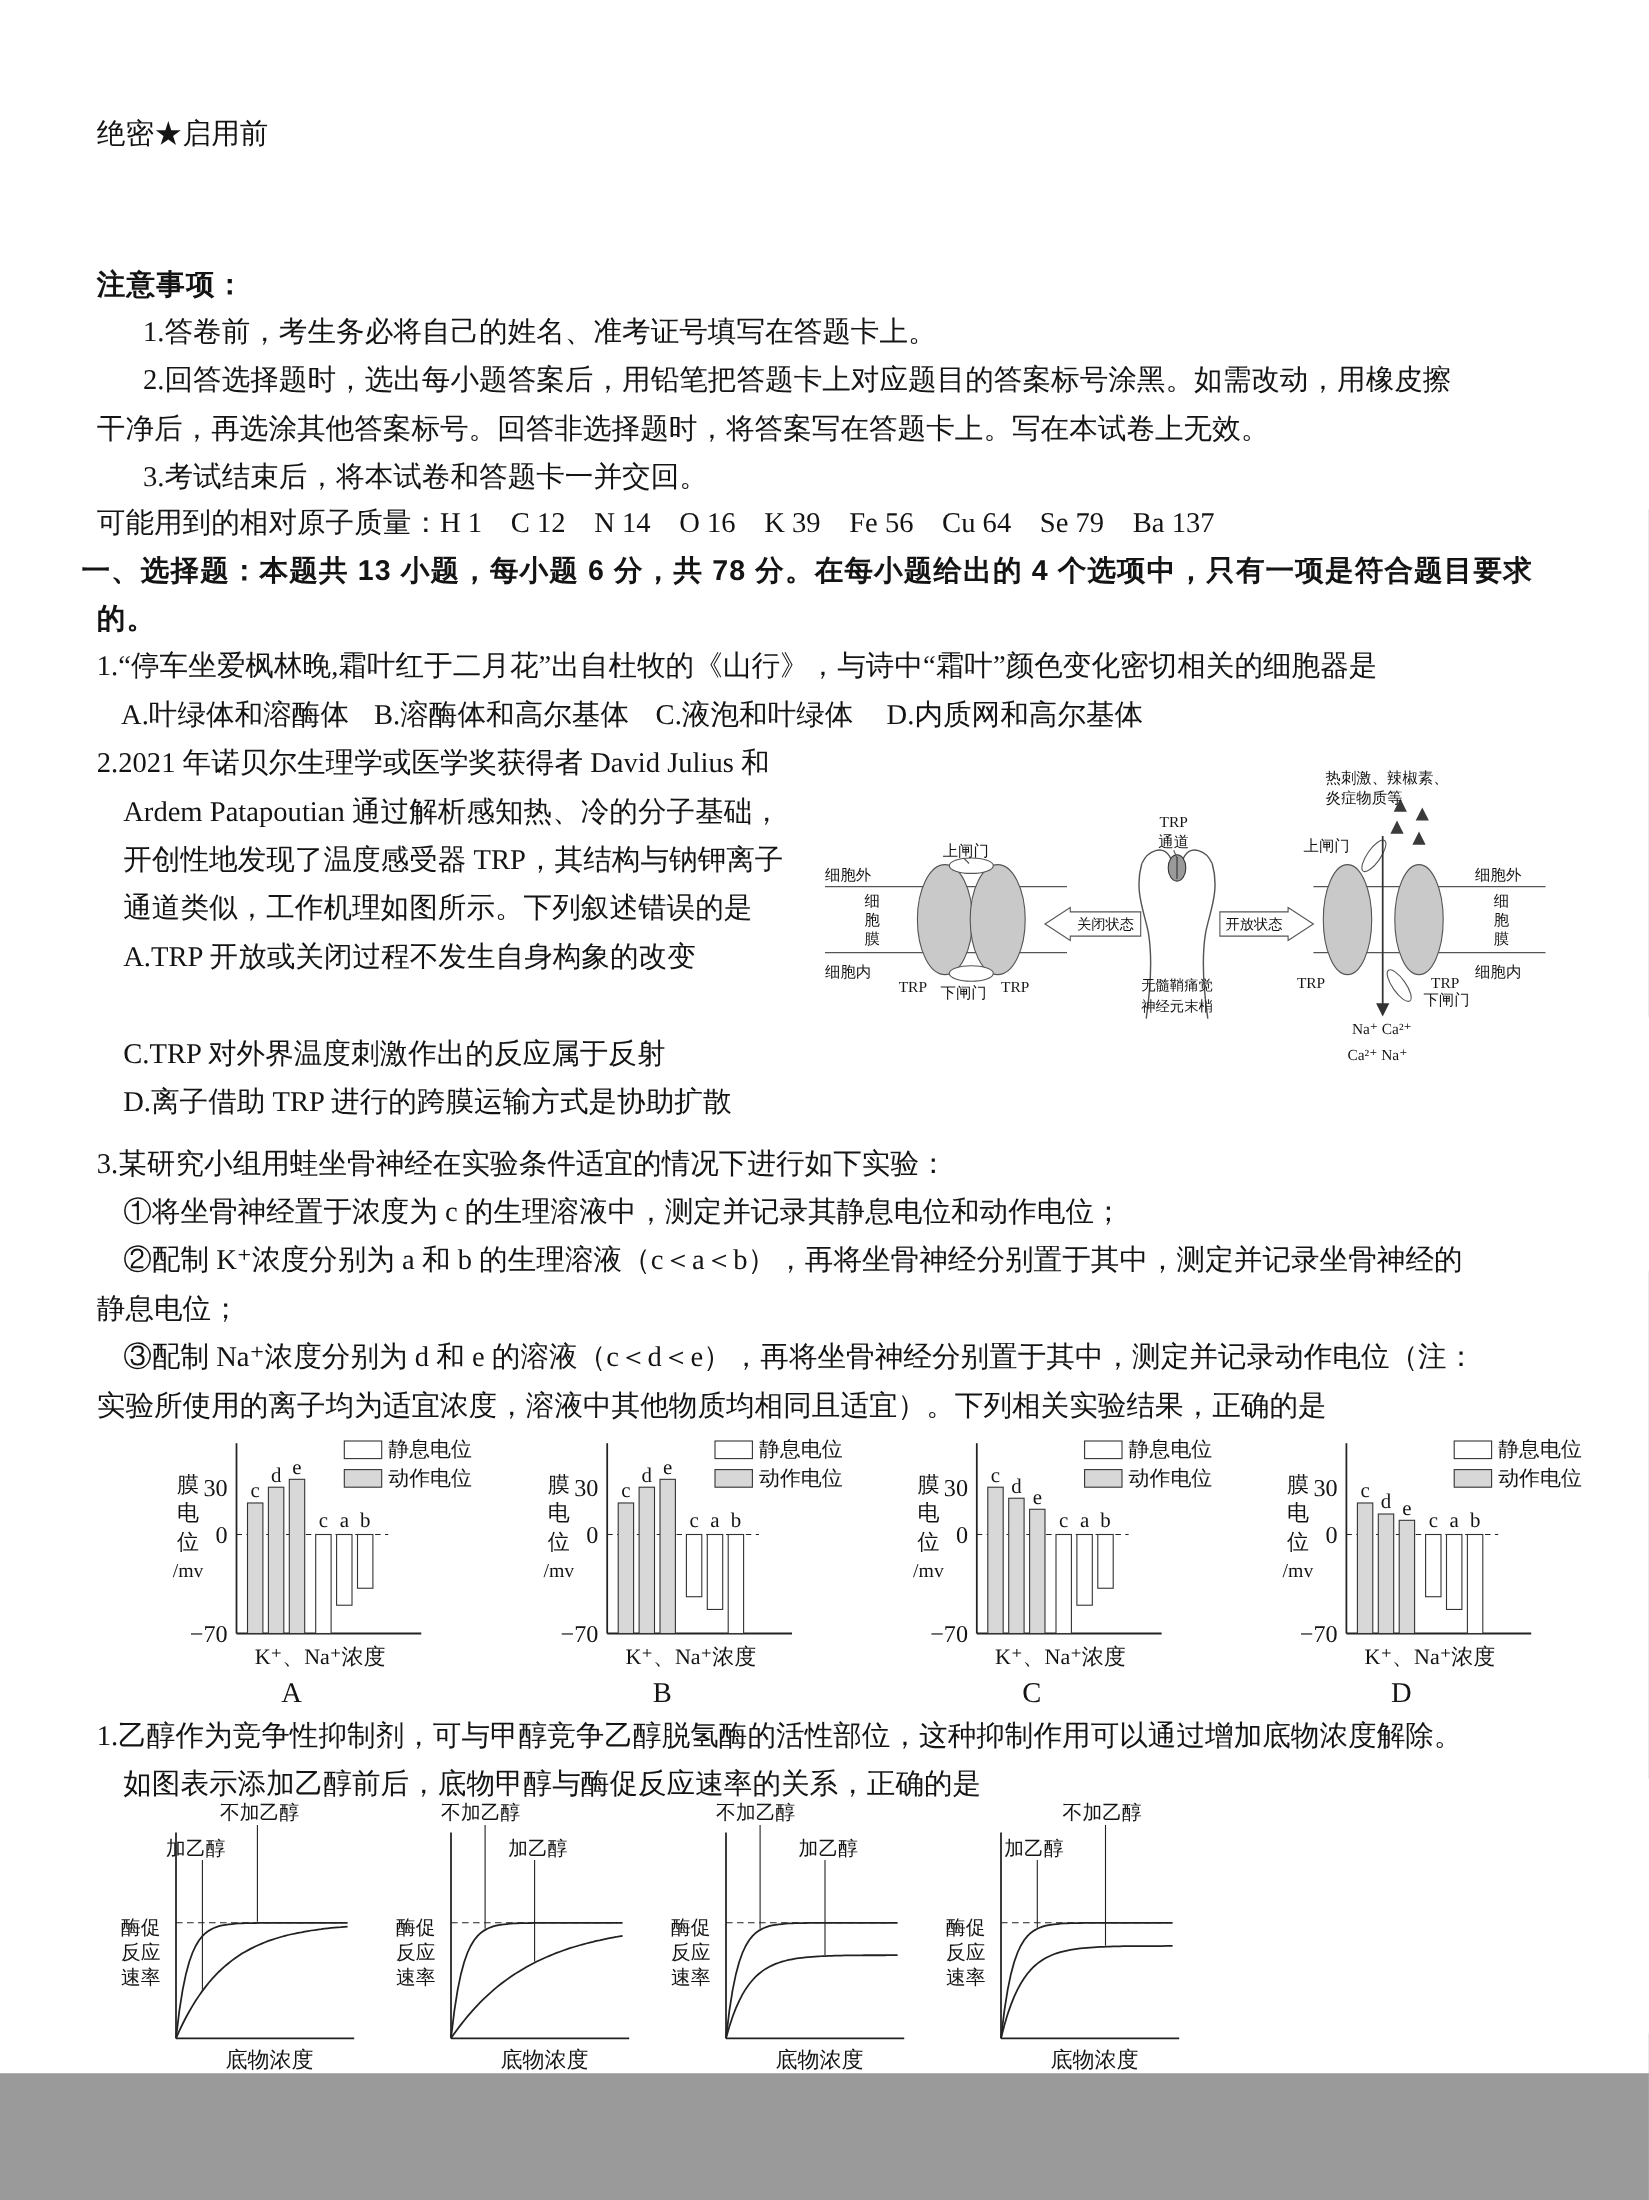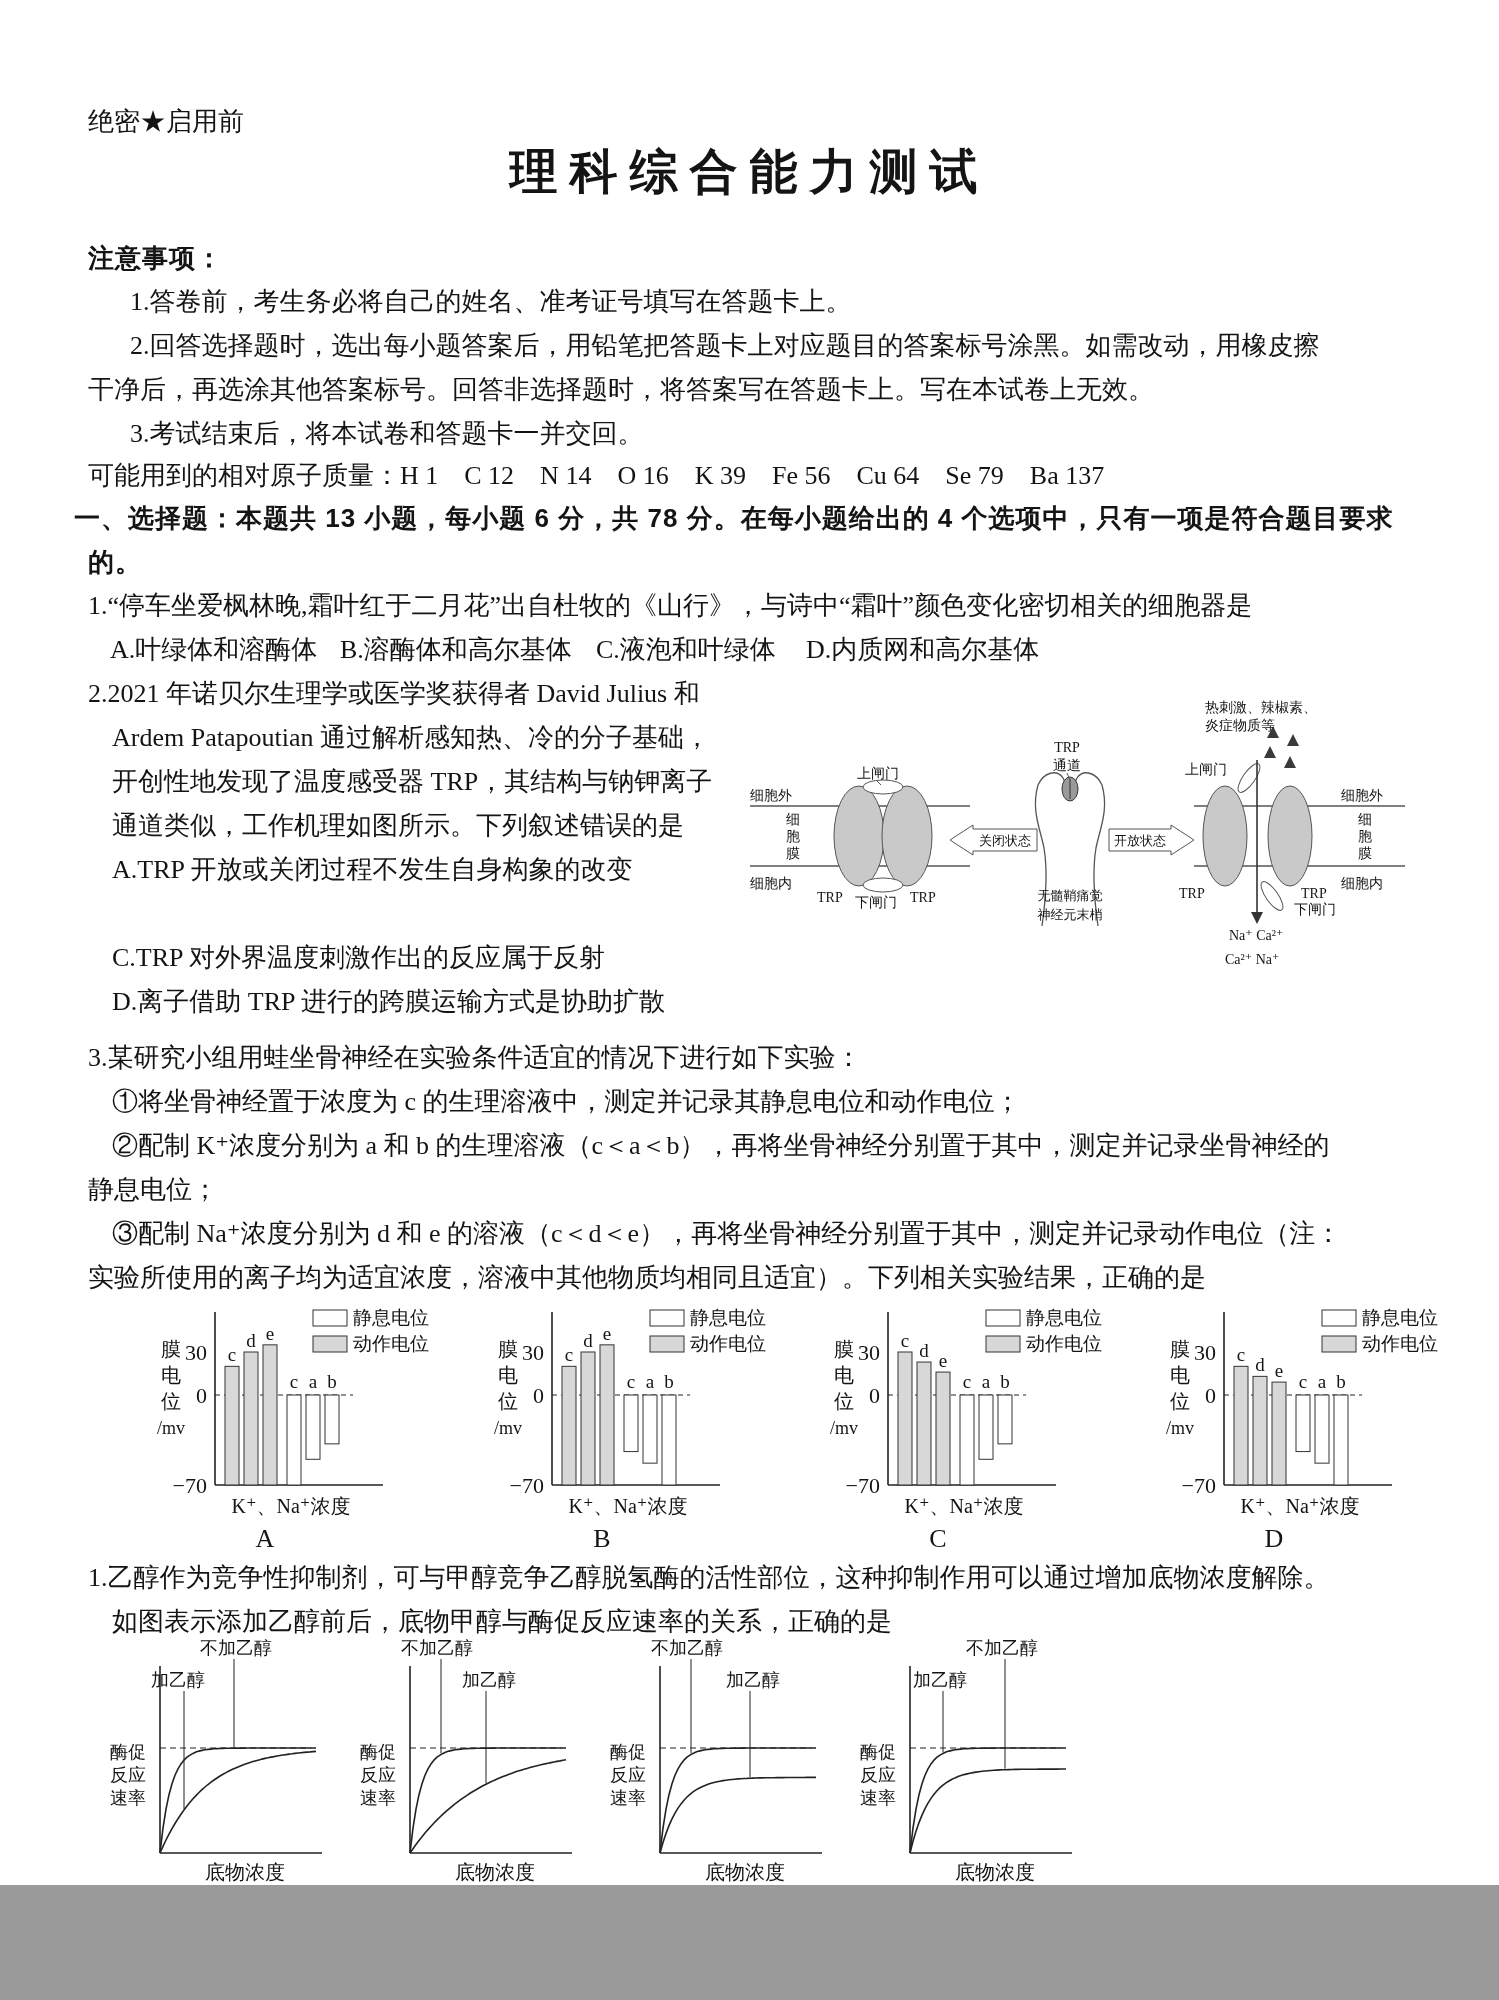--- a/index.html
+++ b/index.html
@@ -14,21 +14,20 @@
   .footer{font-size:26px;}
   svg{overflow:visible;}
   svg text{font-family:"Liberation Serif","DejaVu Serif",serif;fill:#141414;}
 </style>
 </head>
 <body>
 
 <div class="page">
 
   <div class="abs t small" style="left:88px;top:106px">绝密★启用前</div>
-  <div class="abs title" style="left:0;top:140px;width:1499px">理科综合能力测试</div>
 
   <div class="abs t hb" style="left:88px;top:242px">注意事项：</div>
   <div class="abs t" style="left:130px;top:286px">1.答卷前，考生务必将自己的姓名、准考证号填写在答题卡上。</div>
   <div class="abs t" style="left:130px;top:330px">2.回答选择题时，选出每小题答案后，用铅笔把答题卡上对应题目的答案标号涂黑。如需改动，用橡皮擦</div>
   <div class="abs t" style="left:88px;top:374px">干净后，再选涂其他答案标号。回答非选择题时，将答案写在答题卡上。写在本试卷上无效。</div>
   <div class="abs t" style="left:130px;top:418px">3.考试结束后，将本试卷和答题卡一并交回。</div>
   <div class="abs t" style="left:88px;top:460px">可能用到的相对原子质量：H 1    C 12    N 14    O 16    K 39    Fe 56    Cu 64    Se 79    Ba 137</div>
 
   <div class="abs t hb" style="left:74px;top:502px">一、选择题：本题共 13 小题，每小题 6 分，共 78 分。在每小题给出的 4 个选项中，只有一项是符合题目要求</div>
   <div class="abs t hb" style="left:88px;top:546px">的。</div>

